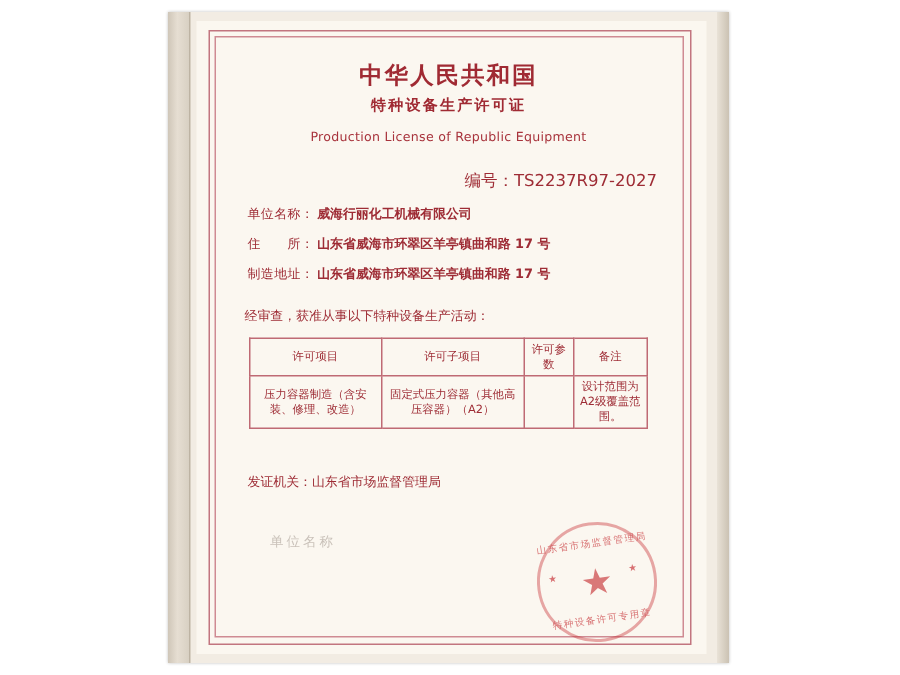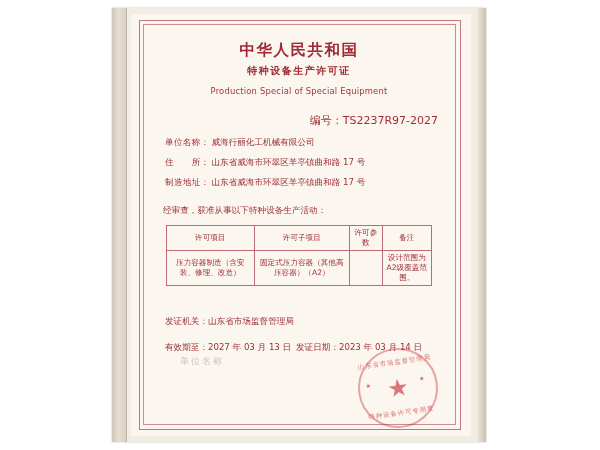--- a/index.html
+++ b/index.html
@@ -123,21 +123,21 @@
     color: #9e2c35;
   }
   .field {
     margin-top: 9px;
     padding-left: 19px;
     font-size: 8.6px;
     color: #9e2c35;
     white-space: nowrap;
   }
   .field .lbl { letter-spacing: 0.3px; }
-  .field .val { margin-left: 2px; }
+  .field .val { margin-left: 2px; font-weight: bold; }
   .field-addr { margin-top: 8px; }
   .notice {
     margin-top: 16px;
     padding-left: 17px;
     font-size: 8.6px;
     color: #9e2c35;
   }
   table.lic {
     margin: 8px auto 0 auto;
     border-collapse: collapse;
@@ -238,21 +238,21 @@
 
   <div class="paper"></div>
   <div class="border-outer"></div>
   <div class="border-inner"></div>
 
   <div class="content">
 
     <div class="title-block">
       <div class="title-cn1">中华人民共和国</div>
       <div class="title-cn2">特种设备生产许可证</div>
-      <div class="title-en1">Production Special of Special Equipment</div>
+      <div class="title-en1">Production License of Republic Equipment</div>
     </div>
 
     <div class="cert-no">
       <span>编号：</span><span>TS2237R97-2027</span>
     </div>
 
     <div class="field">
       <span class="lbl">单位名称：</span><span class="val">威海行丽化工机械有限公司</span>
     </div>
 
@@ -282,26 +282,20 @@
           <td></td>
           <td>设计范围为A2级覆盖范围。</td>
         </tr>
       </tbody>
     </table>
 
     <div class="footer">
       <span>发证机关：</span><span>山东省市场监督管理局</span>
     </div>
 
-    <div class="footer-row2">
-      <span>有效期至：</span><span>2027 年 03 月 13 日</span>
-      <span class="issue-date">
-        <span>发证日期：</span><span>2023 年 03 月 14 日</span>
-      </span>
-    </div>
 
   </div>
 
   <div class="watermark">单位名称</div>
 
   <div class="seal">
     <div class="seal-text-top">山东省市场监督管理局</div>
     <div class="seal-side-l">★</div>
     <div class="seal-side-r">★</div>
     <div class="seal-star">★</div>

